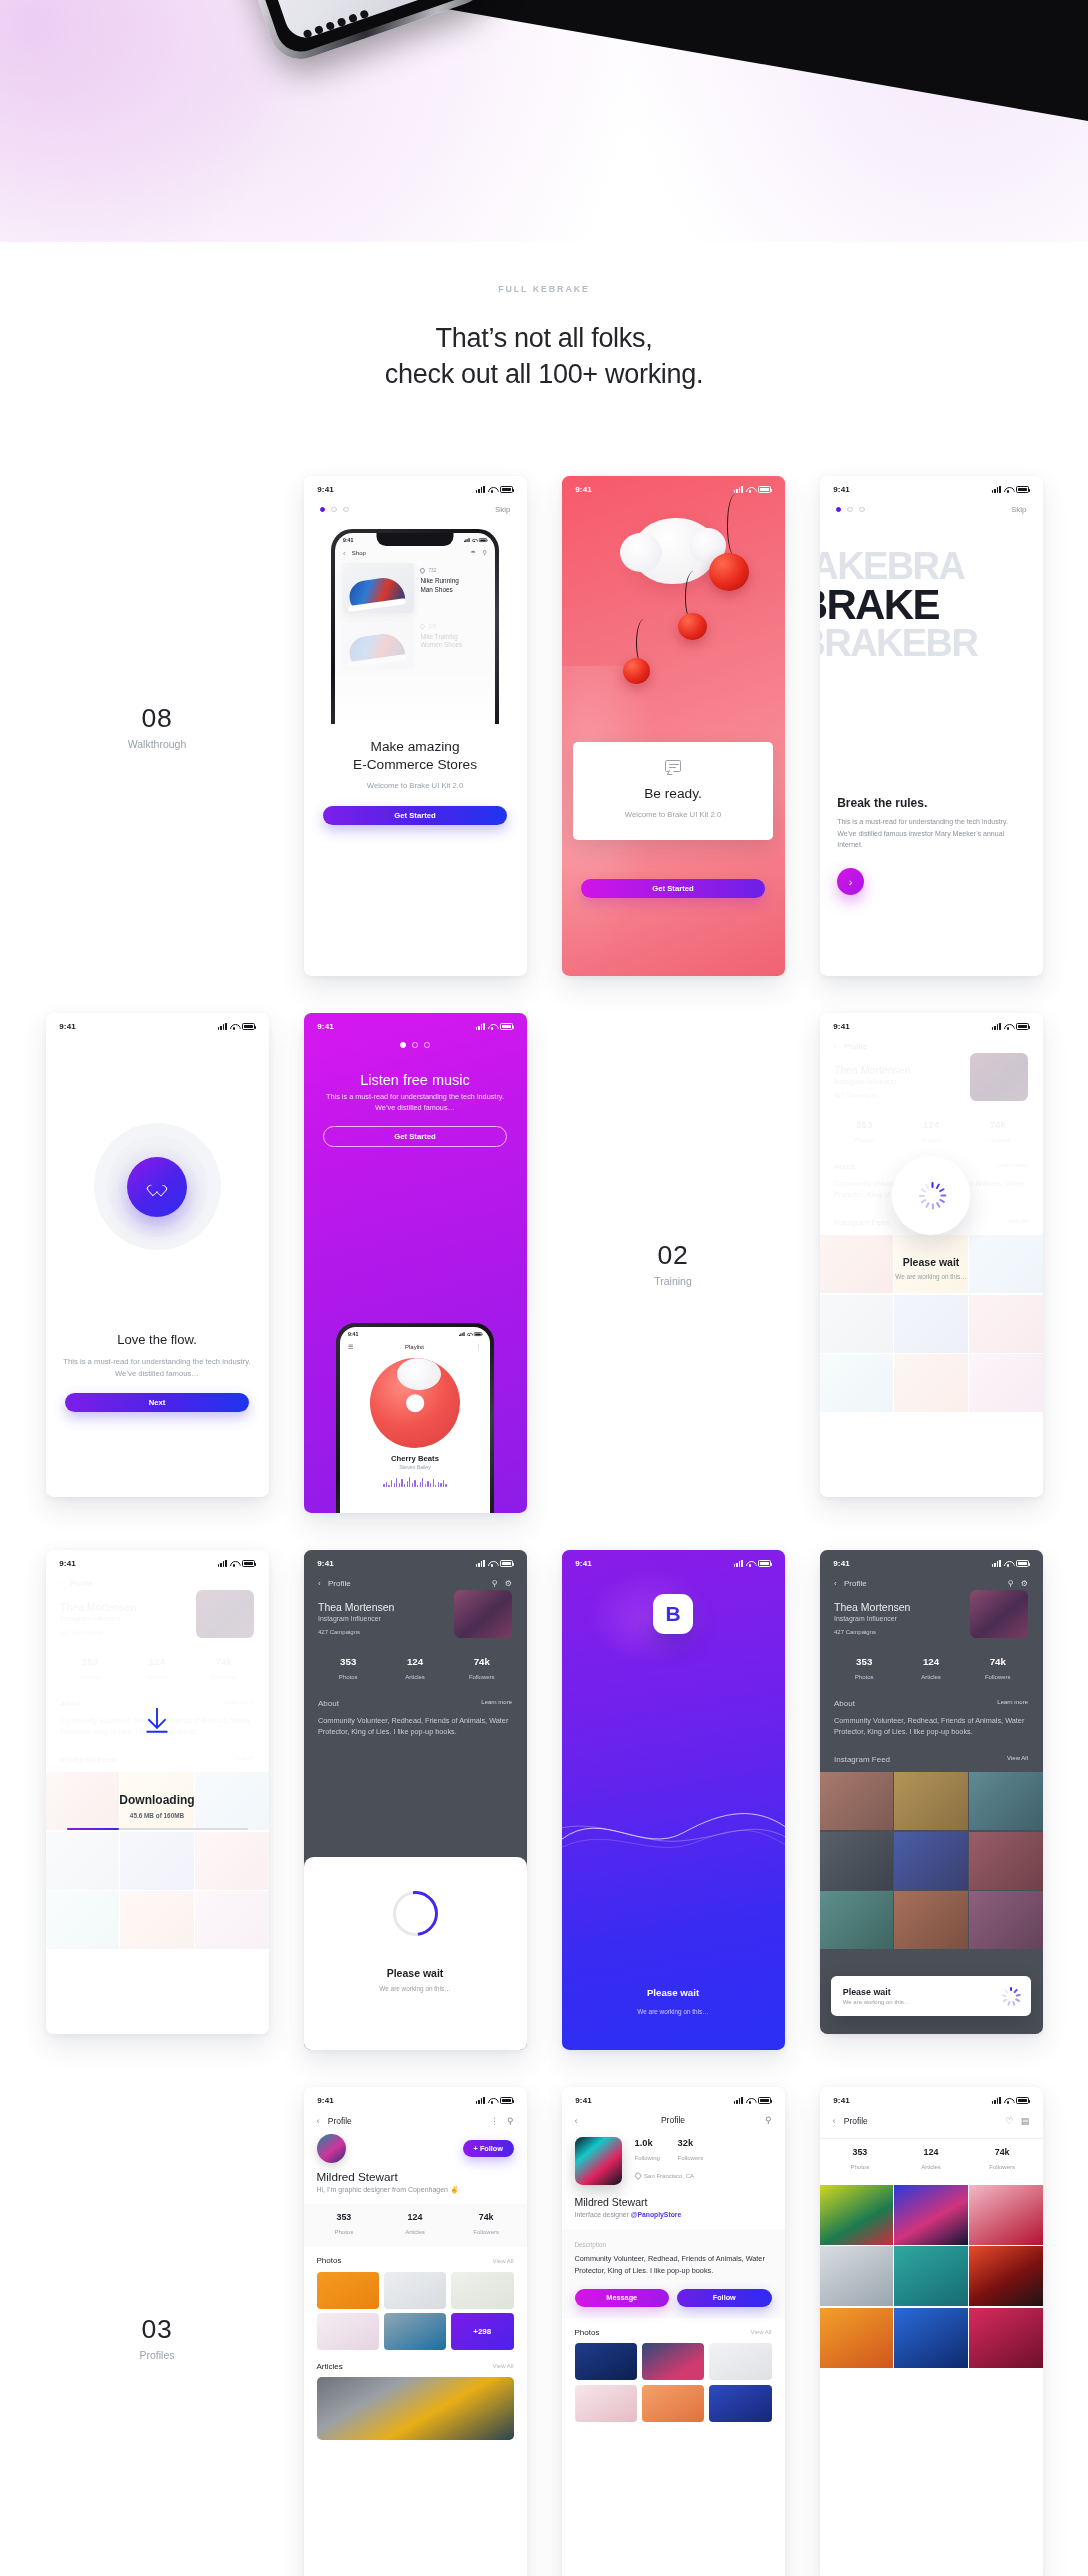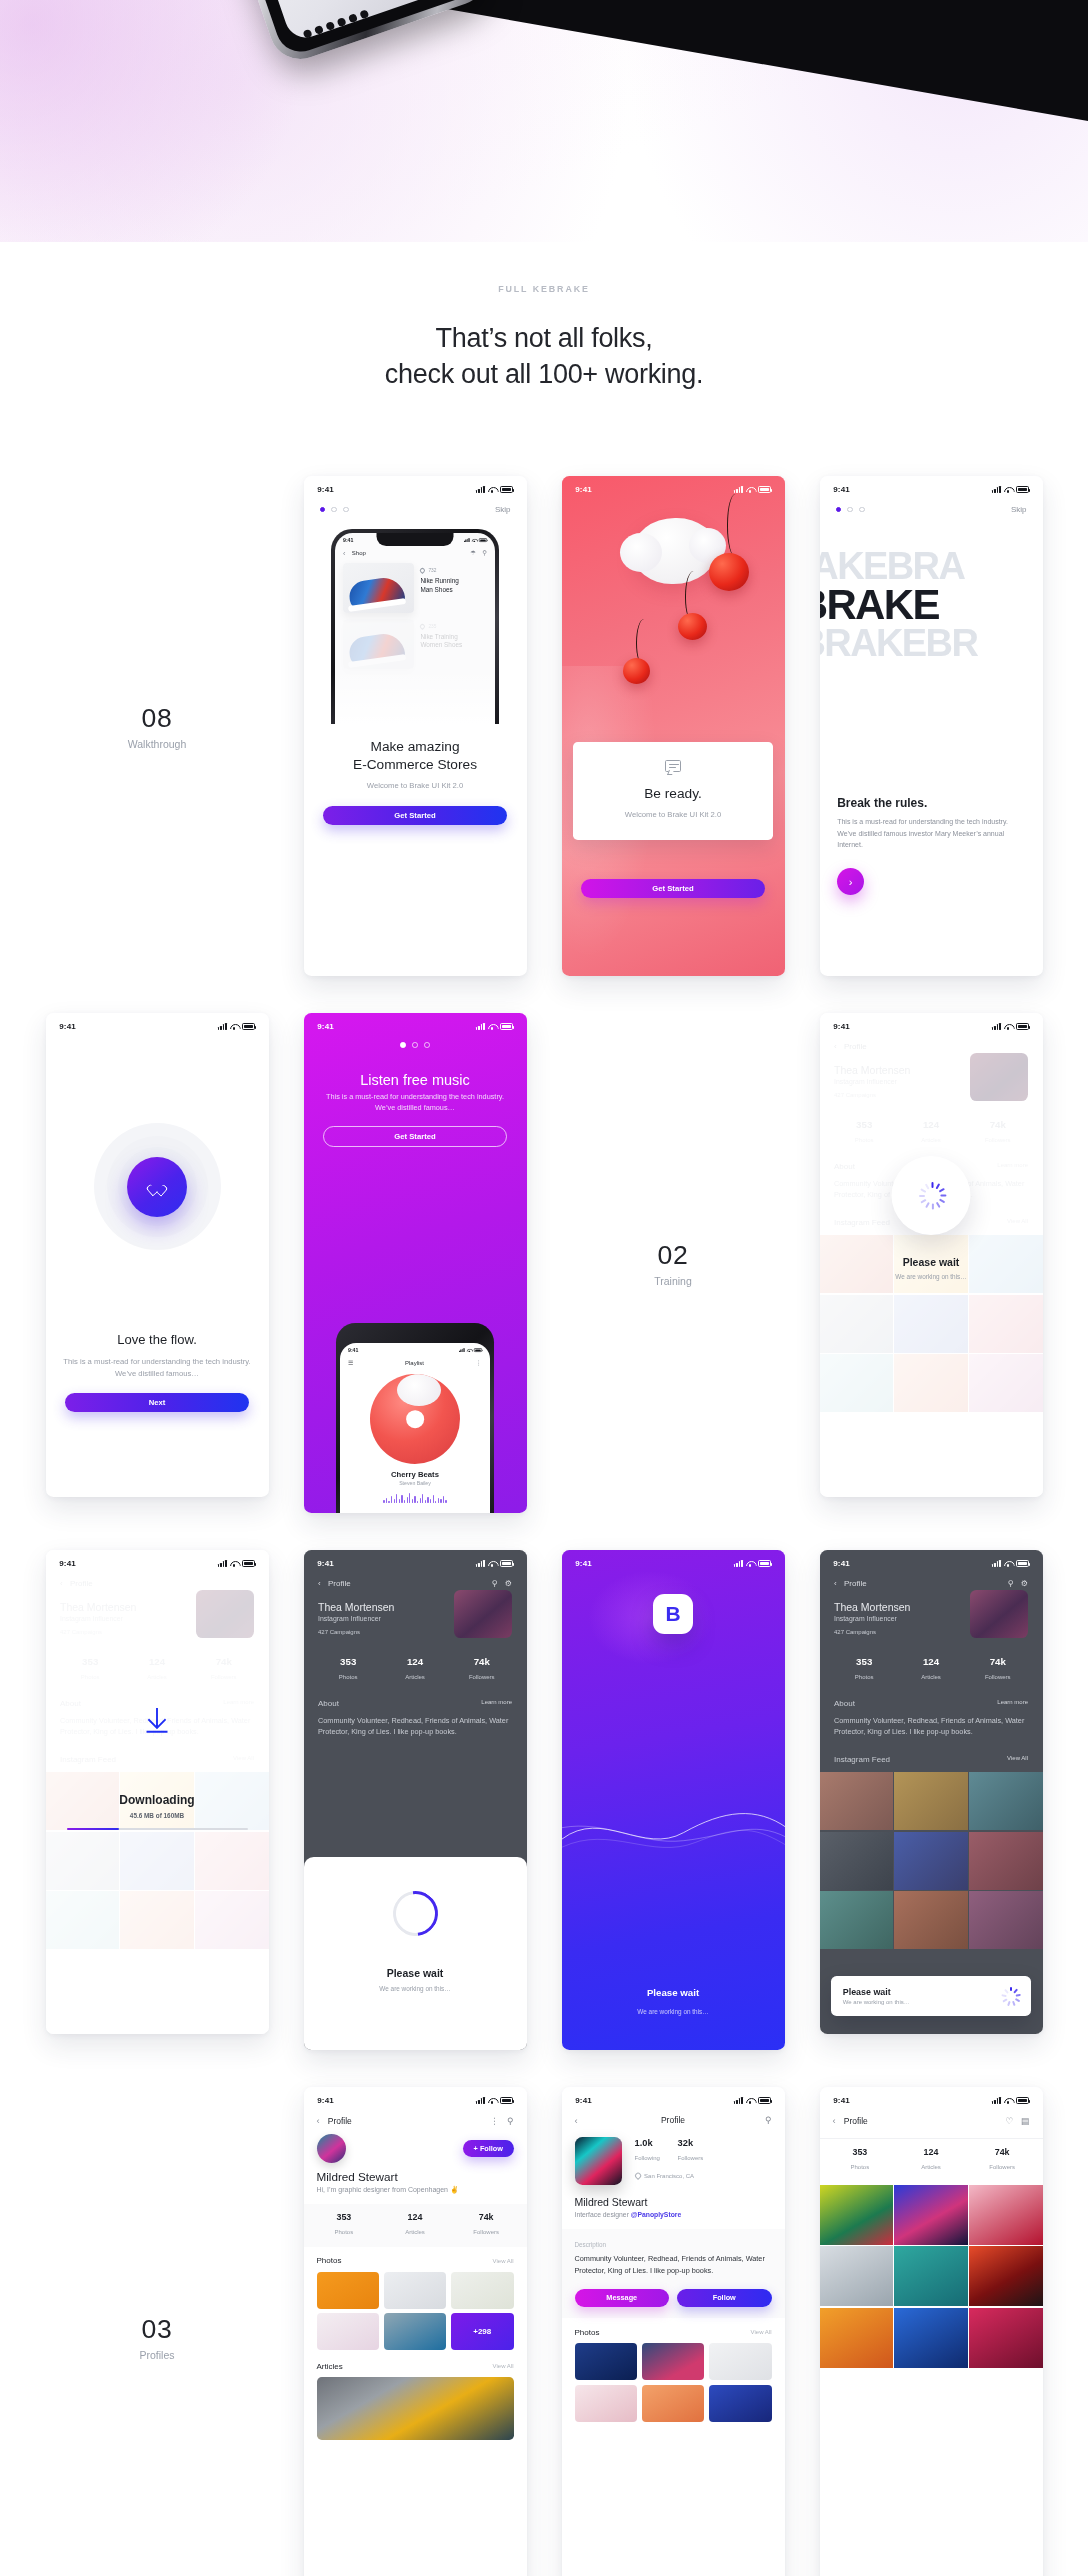--- a/index.html
+++ b/index.html
@@ -188,21 +188,21 @@
   .heart-w { width:11.3px; height:10.5px; position:relative; }
   .heart-w::before,.heart-w::after{content:"";position:absolute;top:0;width:5.6px;height:8.9px;border:1.1px solid #fff;border-radius:5.6px 5.6px 0 0;}
   .heart-w::before{left:0;border-right:none;transform:rotate(-42deg);transform-origin:100% 100%;}
   .heart-w::after{right:0;border-left:none;transform:rotate(42deg);transform-origin:0 100%;}
 
   
   .music-bg { position:absolute; inset:0; background:linear-gradient(165deg,#d617ef 0%,#b318ea 45%,#8d1ce8 100%); }
   .music-title { text-align:center; color:#fff; font-size:14.5px; margin-top:24px; }
   .music-sub { text-align:center; color:#f4d9fb; font-size:7.3px; line-height:1.5; margin-top:4.8px; padding:0 16px; }
   .mini-phone2 { position:absolute; left:50%; transform:translateX(-50%); bottom:0; width:158px; height:190px; }
-  .mini-phone2 .frame { position:absolute; inset:0; border-radius:19.3px 19.3px 0 0; background:linear-gradient(135deg,#2c2c33,#131317 45%,#3a3a42 72%,#18181d); padding:20px 4px 0; }
+  .mini-phone2 .frame { position:absolute; inset:0; border-radius:19.3px 19.3px 0 0; background:linear-gradient(135deg,#2c2c33,#131317 45%,#3a3a42 72%,#18181d); padding:4px 4px 0; }
   .mini-phone2 .scr { width:100%; height:100%; border-radius:16px 16px 0 0; background:#fff; overflow:hidden; position:relative; }
   .vinyl { width:90px; height:90px; border-radius:50%; margin:7.3px auto 0; position:relative; background:radial-gradient(circle at 38% 30%,#ff8b83,#f2554f 48%,#d93c3f 100%); overflow:hidden; }
   .vinyl .foam2 { position:absolute; left:27px; top:0px; width:44px; height:32px; border-radius:50%; background:radial-gradient(circle at 40% 35%,#fff,#ece9ef); }
   .vinyl .hole { position:absolute; left:50%; top:50%; transform:translate(-50%,-50%); width:17.7px; height:17.7px; border-radius:50%; background:#fff; }
   .trk { text-align:center; margin-top:5.6px; font-size:7.7px; font-weight:700; color:#1d2026; }
   .art { text-align:center; margin-top:1.6px; font-size:5.2px; color:#9aa0aa; }
   .wave { display:flex; align-items:flex-end; justify-content:center; gap:1.3px; height:11.3px; margin-top:5.6px; padding:0 11.3px; }
   .wave i { width:1.3px; background:#6f34ea; border-radius:0.8px; display:block; opacity:.75; }
 
   

